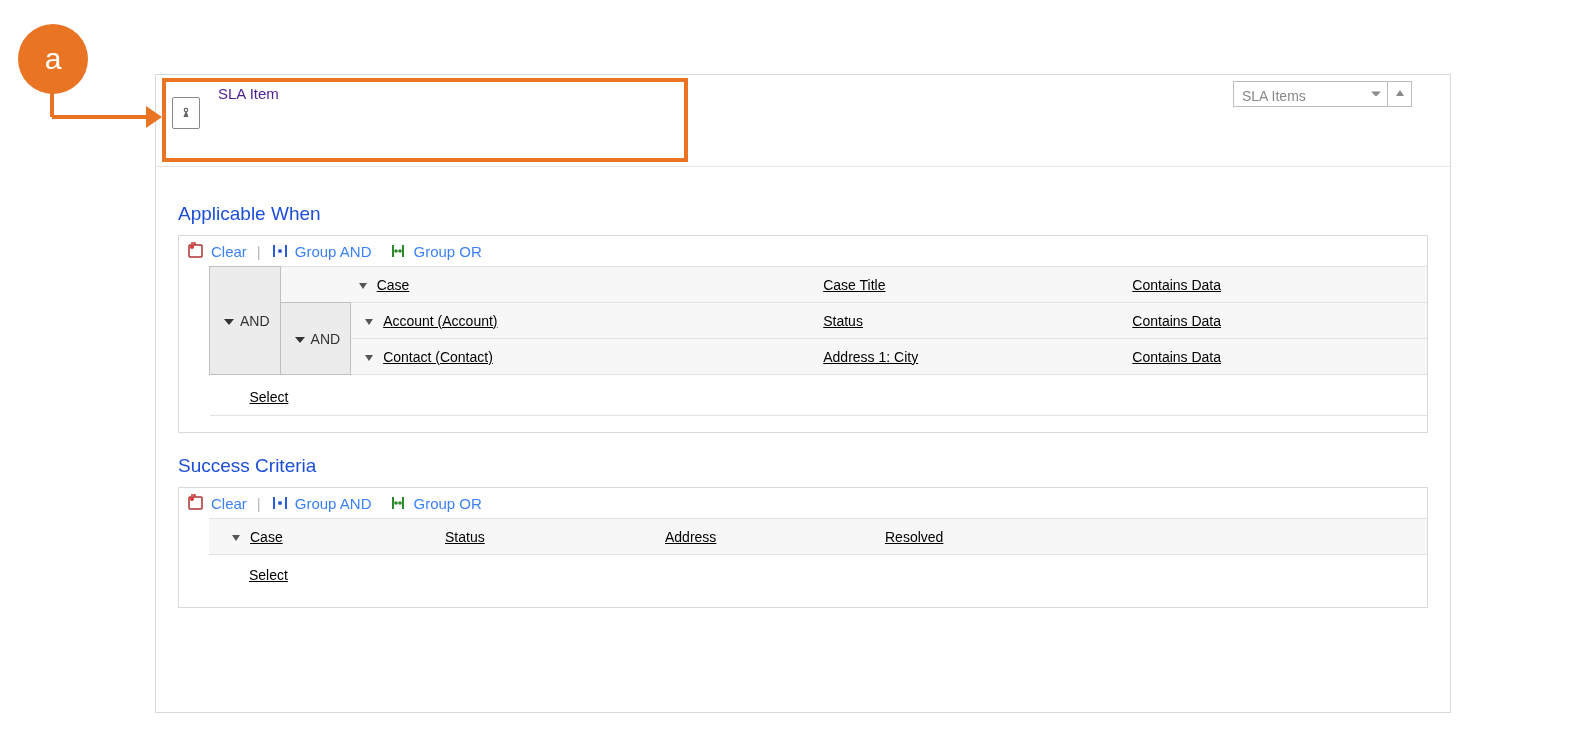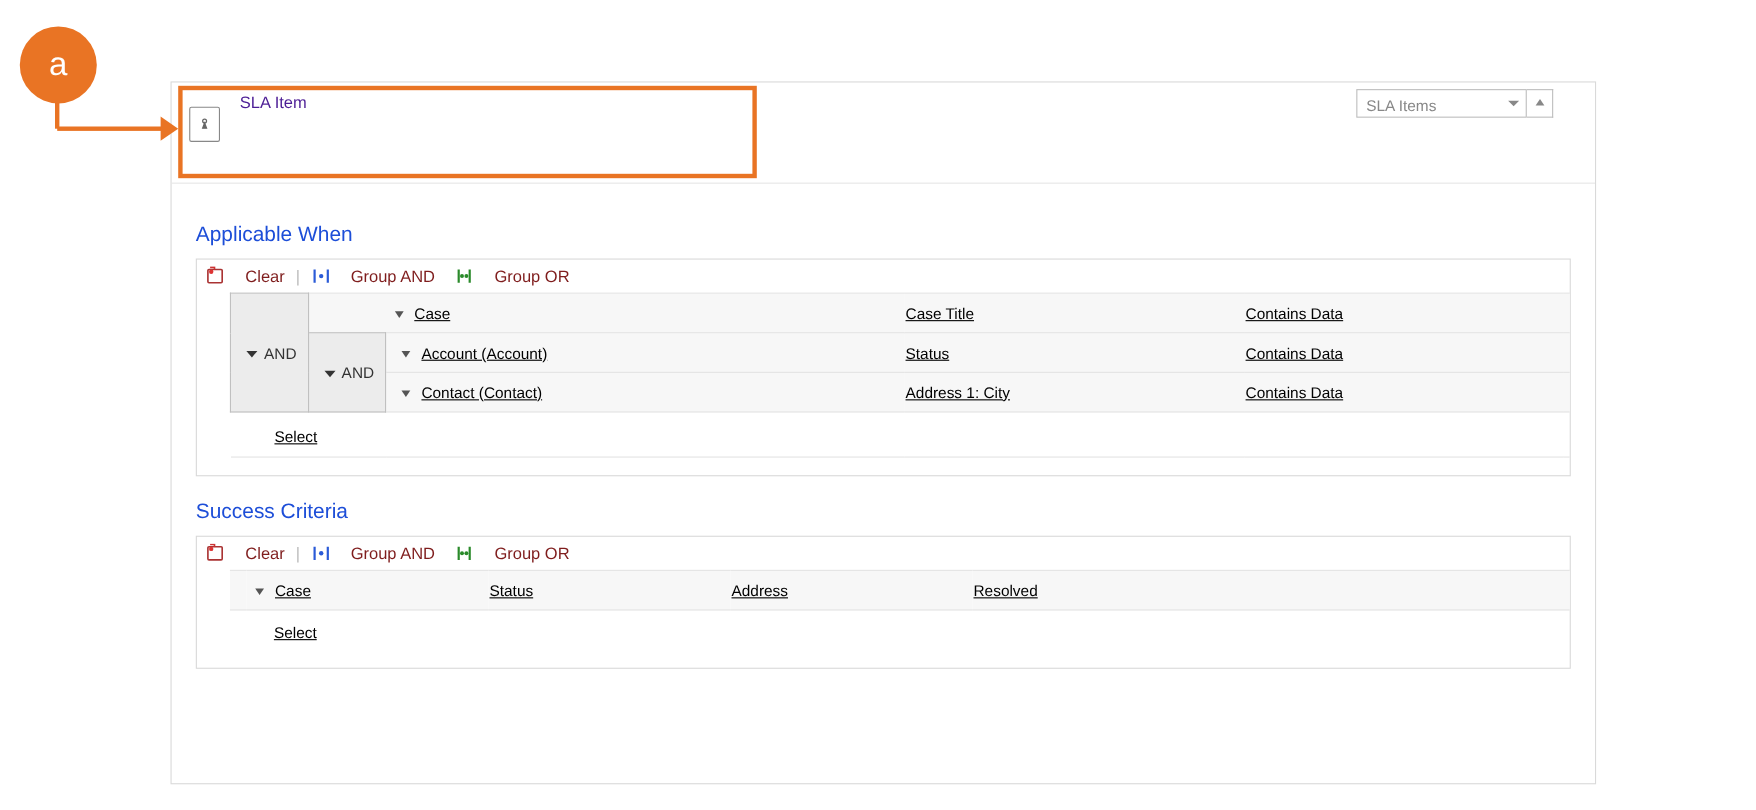--- a/index.html
+++ b/index.html
@@ -142,21 +142,21 @@
     border: 1px solid #d9d9d9;
     background: #fff;
     margin-bottom: 22px;
   }
   .toolbar {
     display: flex; align-items: center;
     padding: 6px 8px;
     gap: 6px;
     font-size: 15px;
   }
-  .tb-item { display: inline-flex; align-items: center; gap: 18px; cursor: pointer; color: #7f1d1d; justify-content: center; }
+  .tb-item { display: inline-flex; align-items: center; gap: 6px; cursor: pointer; color: #3b82f6; justify-content: center; }
   .tb-sep { color: #bbb; padding: 0 4px; }
   .icon-clear { width:18px; height:18px; display:inline-flex; }
   .icon-group { width:18px; height:18px; display:inline-flex; }
   .query-area { padding: 0 0 16px 0; }
   .query-table { width: 100%; border-collapse: collapse; }
   .query-table td { vertical-align: middle; }
   .op-cell {
     background: #ececec;
     border: 1px solid #c0c0c0;
     text-align: center;

